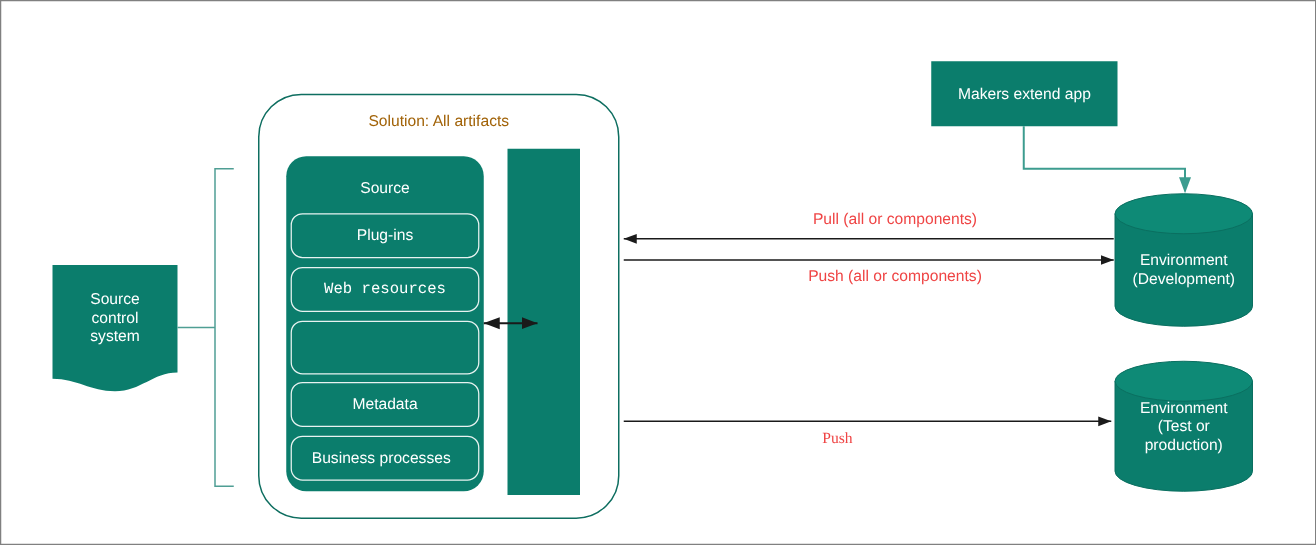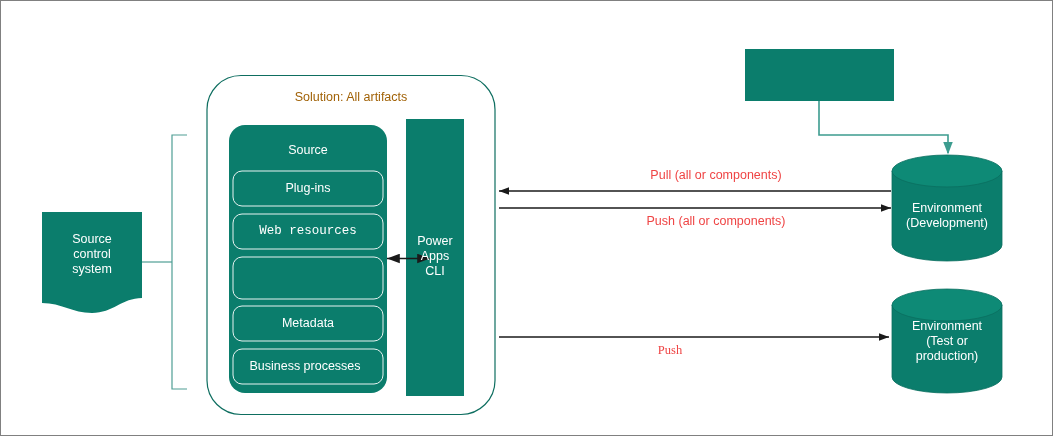--- a/index.html
+++ b/index.html
@@ -114,24 +114,22 @@
 
   <div class="lbl" style="left:232px; top:180px; width:150px;">Plug-ins</div>
 
   <div class="lbl" style="left:232px; top:223px; width:150px;font-family:Liberation Mono, monospace;">Web resources</div>
 
 
   <div class="lbl" style="left:232px; top:315px; width:150px;">Metadata</div>
 
   <div class="lbl" style="left:232px; top:358px; width:144px;">Business processes</div>
 
-  <div class="lbl" style="left:405px; top:233px; width:58px;">Power
-Apps
-CLI</div>
 
+  <div class="lbl" style="left:744px; top:67px; width:149px;">Makers extend  app</div>
 
   <div class="lbl" style="left:891px; top:200px; width:110px;">Environment
 (Development)</div>
 
   <div class="lbl" style="left:891px; top:318px; width:110px;">Environment
 (Test or
 production)</div>
 
   <div class="arrow-label" style="left:545px; top:167px; width:340px;">Pull (all or components)</div>
 

